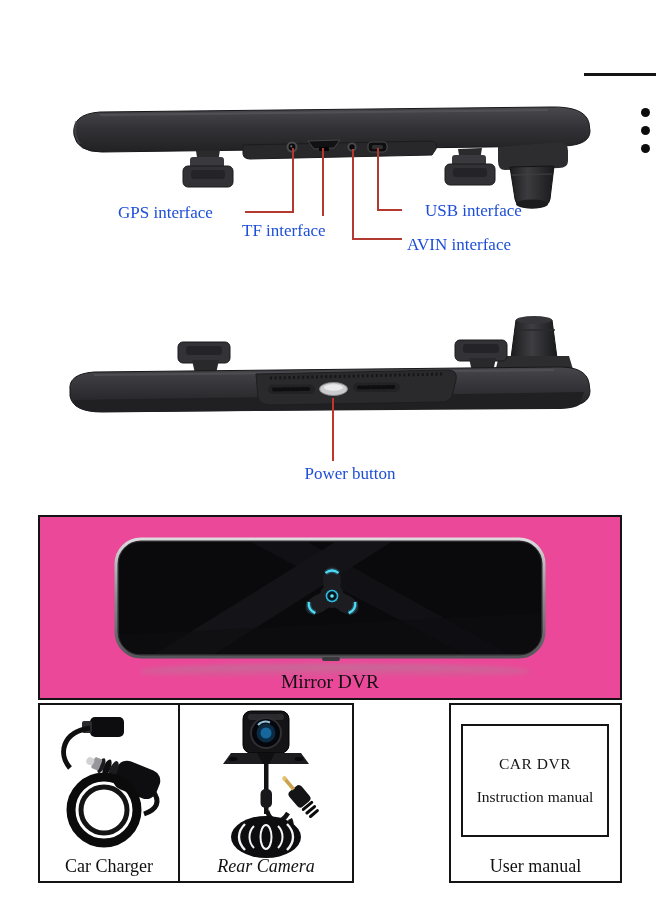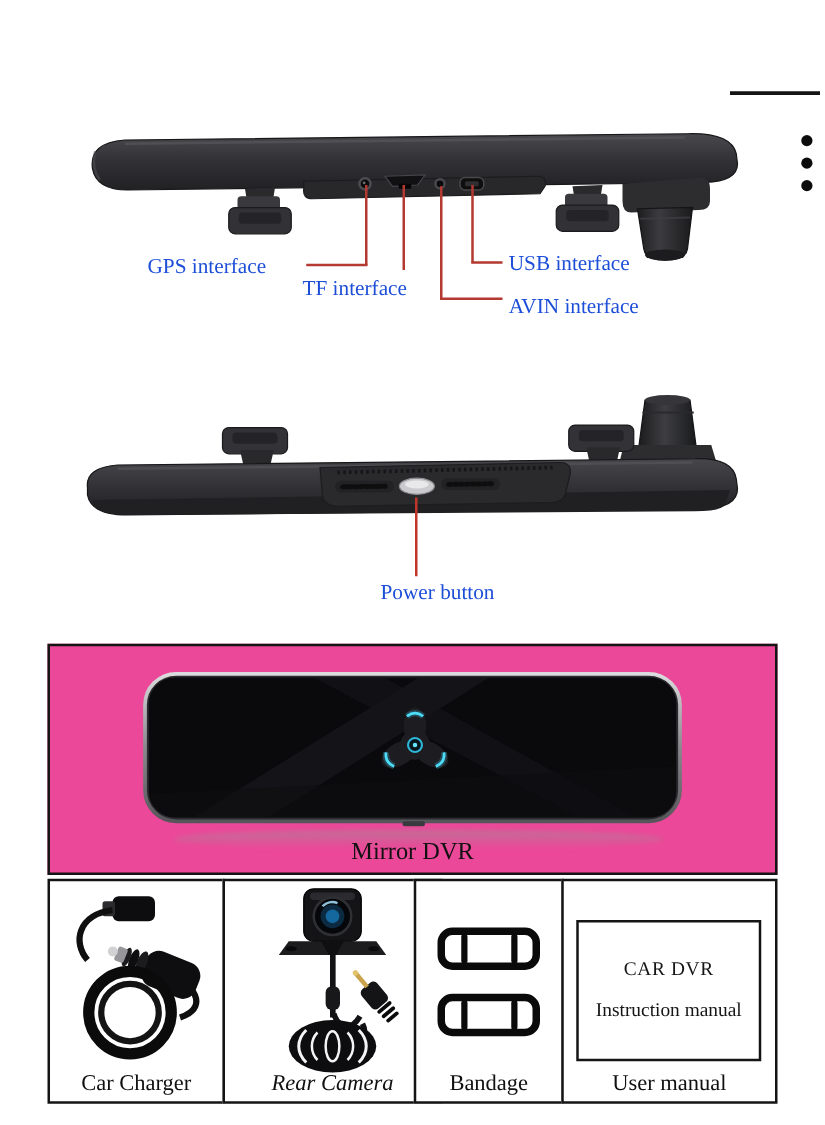--- a/index.html
+++ b/index.html
@@ -57,21 +57,20 @@
   .cell-caption{
     position:absolute;left:0;right:0;bottom:4px;text-align:center;
     font-size:18px;color:#101010;white-space:nowrap;
   }
   .cell .icon{position:absolute;left:50%;transform:translateX(-50%);}
   .manual-box{
     position:absolute;left:10px;top:19px;width:148px;height:113px;
     border:2px solid #141414;box-sizing:border-box;
     display:flex;flex-direction:column;align-items:center;justify-content:center;
     gap:15px;
-    margin-top:12px;
   }
   .manual-box .line1{font-size:15.5px;letter-spacing:.5px;}
   .manual-box .line2{font-size:15.5px;}
 </style>
 </head>
 <body>
 
 <div class="page">
 
   <div class="title-underline"></div>
@@ -130,21 +129,21 @@
   <div class="lead" style="left:292px;top:148px;width:2px;height:64px"></div>
   <div class="lead" style="left:245px;top:211px;width:49px;height:2px"></div>
   <div class="lead" style="left:322px;top:148px;width:2px;height:68px"></div>
   <div class="lead" style="left:377px;top:148px;width:2px;height:62px"></div>
   <div class="lead" style="left:377px;top:209px;width:25px;height:2px"></div>
   <div class="lead" style="left:352px;top:149px;width:2px;height:91px"></div>
   <div class="lead" style="left:352px;top:238px;width:50px;height:2px"></div>
 
   <div class="port-label" style="left:118px;top:203px">GPS interface</div>
   <div class="port-label" style="left:242px;top:221px">TF interface</div>
-  <div class="port-label" style="left:407px;top:201px">USB interface</div>
+  <div class="port-label" style="left:425px;top:201px">USB interface</div>
   <div class="port-label" style="left:407px;top:235px">AVIN interface</div>
 
   <svg class="devsvg" style="left:58px;top:312px" width="540" height="150" viewBox="0 0 540 150">
     <defs>
       <linearGradient id="slab2" x1="0" y1="0" x2="0" y2="1">
         <stop offset="0" stop-color="#47474b"></stop>
           <stop offset="0.5" stop-color="#323236"></stop>
           <stop offset="1" stop-color="#1f1f22"></stop>
       </linearGradient>
       <linearGradient id="cam2" x1="0" y1="0" x2="1" y2="0">
@@ -285,35 +284,20 @@
         <path d="M-21,-13 C -29,-5 -29,5 -21,13" stroke="#f4f4f4" stroke-width="2.4" fill="none"></path>
         <path d="M-12,-11 C -18,-5 -18,5 -12,11" stroke="#f4f4f4" stroke-width="2" fill="none"></path>
         <path d="M21,-13 C 29,-5 29,5 21,13" stroke="#f4f4f4" stroke-width="2.4" fill="none"></path>
         <path d="M12,-11 C 18,-5 18,5 12,11" stroke="#f4f4f4" stroke-width="2" fill="none"></path>
         <ellipse rx="5.5" ry="12" fill="#0d0d0f" stroke="#f4f4f4" stroke-width="2"></ellipse>
       </g>
     </svg>
     <div class="cell-caption">Rear Camera</div>
   </div>
 
-  <div class="cell cell-3">
-    <svg class="icon" style="top:34px" width="116" height="112" viewBox="0 0 116 112">
-      <g>
-        <rect x="20" y="6" width="76" height="28" rx="9" fill="none" stroke="#0a0a0a" stroke-width="6"></rect>
-        <rect x="36" y="8" width="5" height="24" rx="2.5" fill="#0a0a0a"></rect>
-        <rect x="76" y="8" width="5" height="24" rx="2.5" fill="#0a0a0a"></rect>
-      </g>
-      <g transform="translate(0,53)">
-        <rect x="20" y="6" width="76" height="28" rx="9" fill="none" stroke="#0a0a0a" stroke-width="6"></rect>
-        <rect x="36" y="8" width="5" height="24" rx="2.5" fill="#0a0a0a"></rect>
-        <rect x="76" y="8" width="5" height="24" rx="2.5" fill="#0a0a0a"></rect>
-      </g>
-    </svg>
-    <div class="cell-caption">Bandage</div>
-  </div>
 
   <div class="cell cell-4">
     <div class="manual-box">
       <div class="line1">CAR DVR</div>
       <div class="line2">Instruction manual</div>
     </div>
     <div class="cell-caption">User manual</div>
   </div>
 
 </div>

